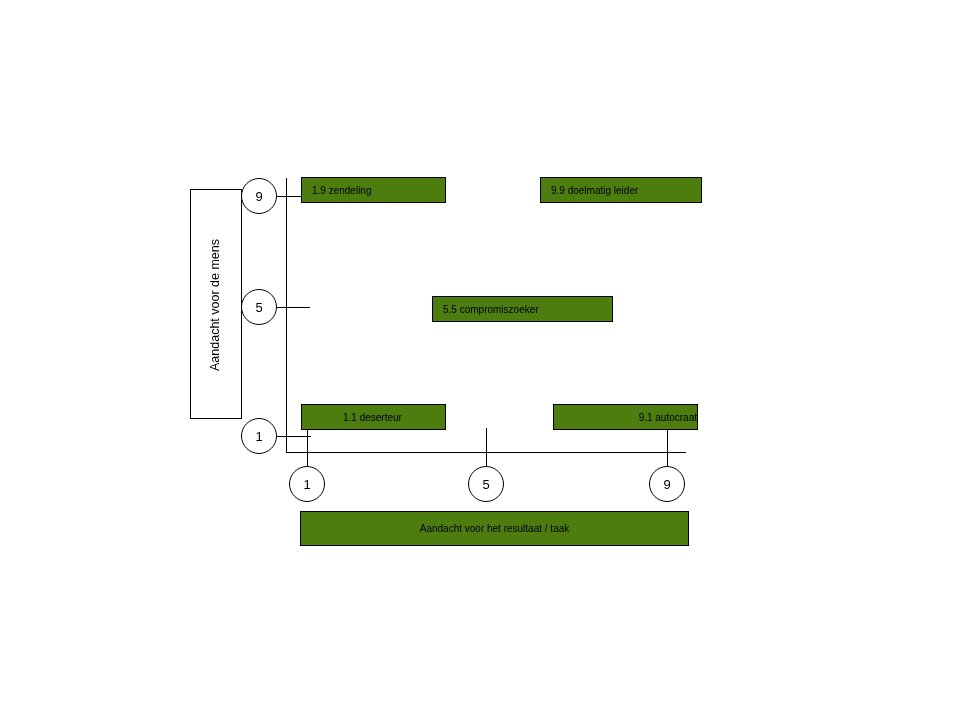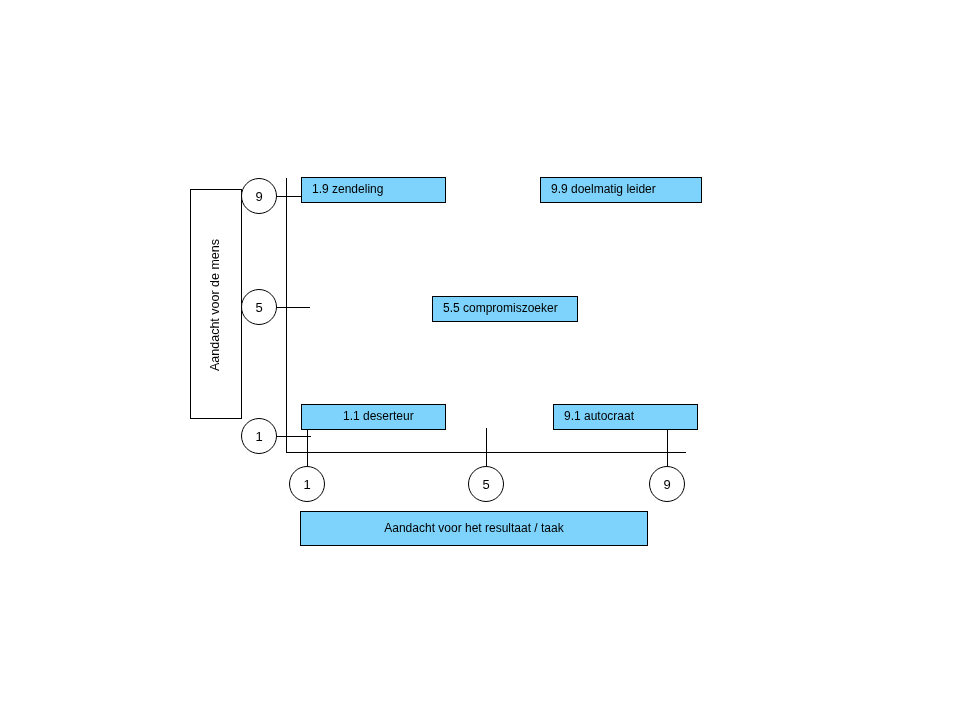--- a/index.html
+++ b/index.html
@@ -22,25 +22,25 @@
     left: 0;
     top: 0;
     width: 960px;
     height: 720px;
   }
 
   
   .box {
     position: absolute;
     border: 1px solid #000000;
-    background: #7dd3fc;
+    background: #4d7c0f;
     box-sizing: border-box;
     display: flex;
     align-items: center;
-    font-size: 12px;
+    font-size: 10px;
     line-height: 1.1;
     white-space: nowrap;
   }
   .box.pad-left { padding-left: 10px; }
   .box.center { justify-content: center; }
 
   .circle {
     position: absolute;
     border: 1px solid #000000;
     background: #ffffff;
@@ -132,29 +132,29 @@
   </div>
 
   <div class="box pad-left" style="left:301px; top:177px; width:145px; height:26px;">
     <span>1.9 zendeling</span>
   </div>
 
   <div class="box pad-left" style="left:540px; top:177px; width:162px; height:26px;">
     <span>9.9 doelmatig leider</span>
   </div>
 
-  <div class="box pad-left" style="left:432px; top:296px; width:146px; height:26px;">
+  <div class="box pad-left" style="left:432px; top:296px; width:181px; height:26px;">
     <span>5.5 compromiszoeker</span>
   </div>
 
   <div class="box pad-left" style="left:301px; top:404px; width:145px; height:26px;padding-left:41px;">
     <span>1.1 deserteur</span>
   </div>
 
-  <div class="box pad-left" style="left:553px; top:404px; width:145px; height:26px;">
+  <div class="box pad-left" style="left:553px; top:404px; width:145px; height:26px;justify-content:flex-end;">
     <span>9.1 autocraat</span>
   </div>
 
-  <div class="box center" style="left:300px; top:511px; width:348px; height:35px;">
+  <div class="box center" style="left:300px; top:511px; width:389px; height:35px;">
     <span>Aandacht voor het resultaat / taak</span>
   </div>
 
 </div>
 
 </body></html>

